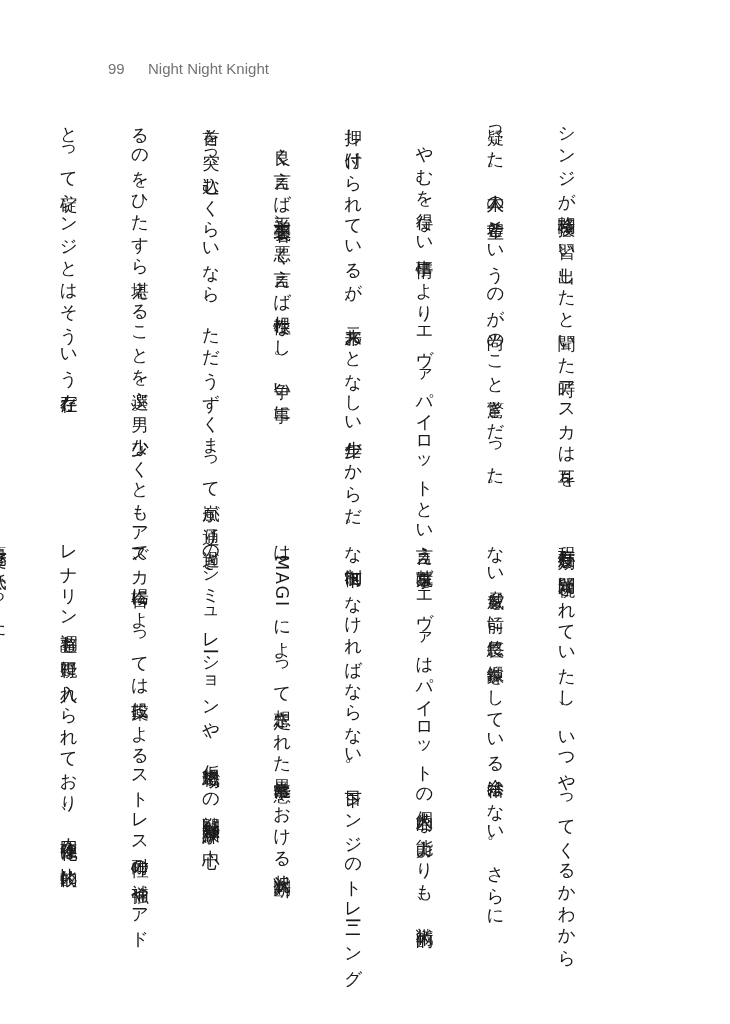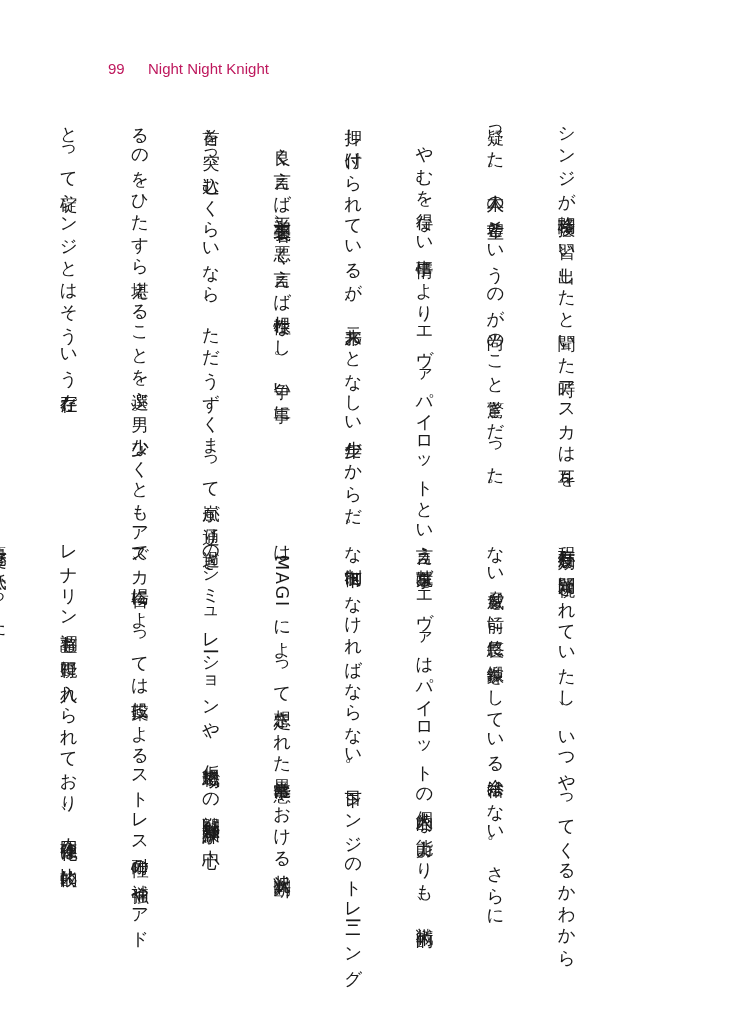--- a/index.html
+++ b/index.html
@@ -4,21 +4,21 @@
 <style>
   html, body { margin: 0; padding: 0; background: #ffffff; }
   body {
     width: 730px; height: 1024px; position: relative; overflow: hidden;
     font-family: "DejaVu Sans", "Liberation Sans", sans-serif;
     color: #1a1a1a;
   }
   .header {
     position: absolute; left: 108px; top: 60px;
     font-family: "Liberation Sans", "DejaVu Sans", sans-serif;
-    font-size: 15px; color: #be185d; white-space: nowrap;
+    font-size: 15px; color: #737373; white-space: nowrap;
   }
   .header .page-num { display: inline-block; width: 40px; }
   .block {
     position: absolute;
     width: 522px; 
     right: 105px;
     writing-mode: vertical-rl;
     -webkit-writing-mode: vertical-rl;
     font-size: 17.5px;
     line-height: 23.7px;

